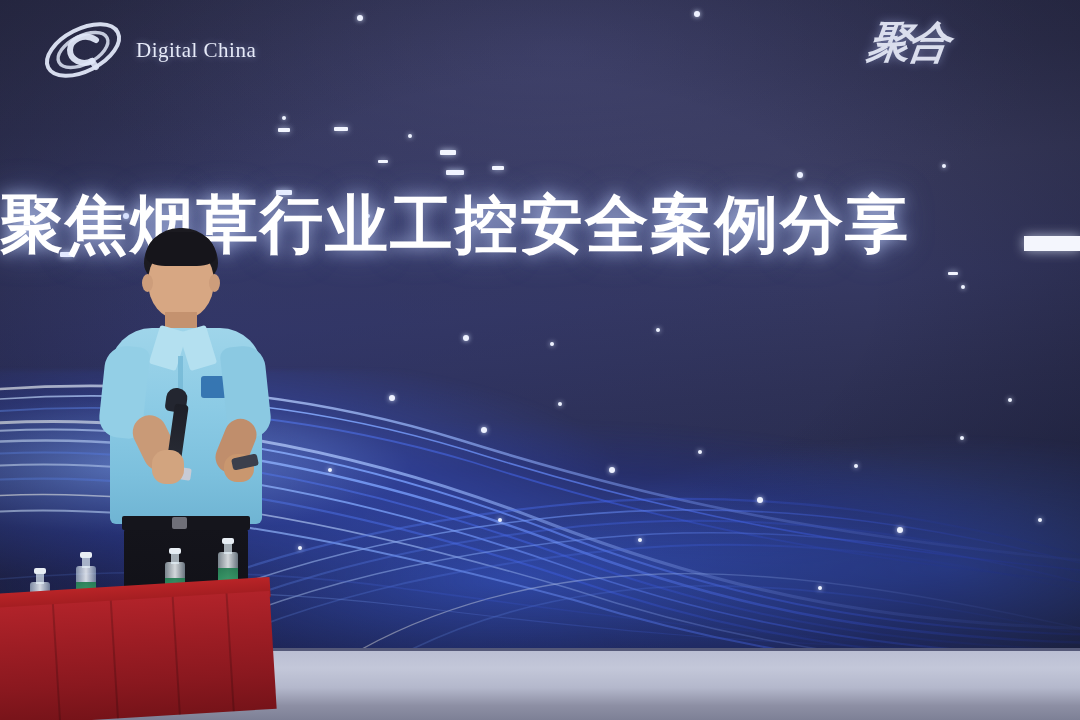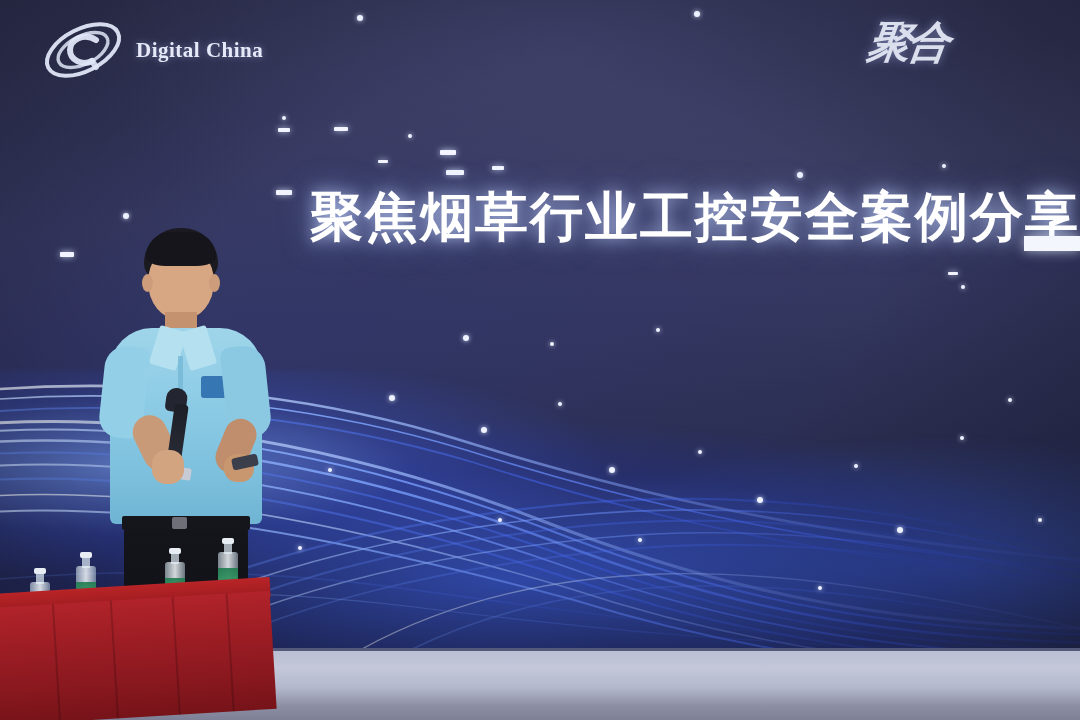--- a/index.html
+++ b/index.html
@@ -51,21 +51,21 @@
 
   
   .logo-left{position:absolute;left:40px;top:16px;display:flex;align-items:center;gap:10px;}
   .swirl{width:86px;height:68px;}
   .logo-left-text{display:flex;flex-direction:column;line-height:1;}
   .brand-cn{
     color:#eef1fb;font-size:31px;font-weight:bold;letter-spacing:3px;
     text-shadow:0 0 9px rgba(190,205,255,.55);
   }
   .brand-en{
-    color:#e6eaf8;font-size:21px;font-weight:bold;letter-spacing:.5px;
+    color:#e6eaf8;font-size:21px;font-weight:normal;letter-spacing:.5px;
     font-family:"Liberation Serif","DejaVu Serif",serif;
     text-shadow:0 0 7px rgba(190,205,255,.45);
   }
 
   .logo-right{position:absolute;right:22px;top:14px;text-align:right;}
   .ju-he{
     color:#e9edfb;font-size:43px;font-weight:bold;letter-spacing:-4px;
     font-family:"Liberation Serif","DejaVu Serif",serif;
     font-style:italic;
     transform:skewX(-7deg);
@@ -74,22 +74,22 @@
     display:block;
     opacity:.92;
   }
   .slogan{
     color:#f0f3ff;font-size:30px;font-weight:bold;letter-spacing:2px;margin-top:-4px;
     text-shadow:0 0 10px rgba(190,205,255,.55);
   }
 
   
   .slide-title{
-    position:absolute;left:0;top:182px;width:1080px;text-align:right;
-    color:#ffffff;font-size:53px;font-weight:bold;letter-spacing:2px;
+    position:absolute;left:0;top:182px;width:1080px;text-align:left;
+    color:#ffffff;font-size:63px;font-weight:bold;letter-spacing:2px;
     text-shadow:0 0 16px rgba(200,215,255,.75),0 0 34px rgba(140,170,255,.45);
   }
   .slide-date{
     position:absolute;left:0;top:348px;width:1080px;text-align:center;
     color:#ffffff;font-size:31px;font-weight:bold;letter-spacing:1px;
     text-shadow:0 0 13px rgba(200,215,255,.7);
   }
   .slide-company{
     position:absolute;left:0;top:452px;width:1080px;text-align:center;
     color:#ffffff;font-size:32px;font-weight:bold;letter-spacing:2px;

